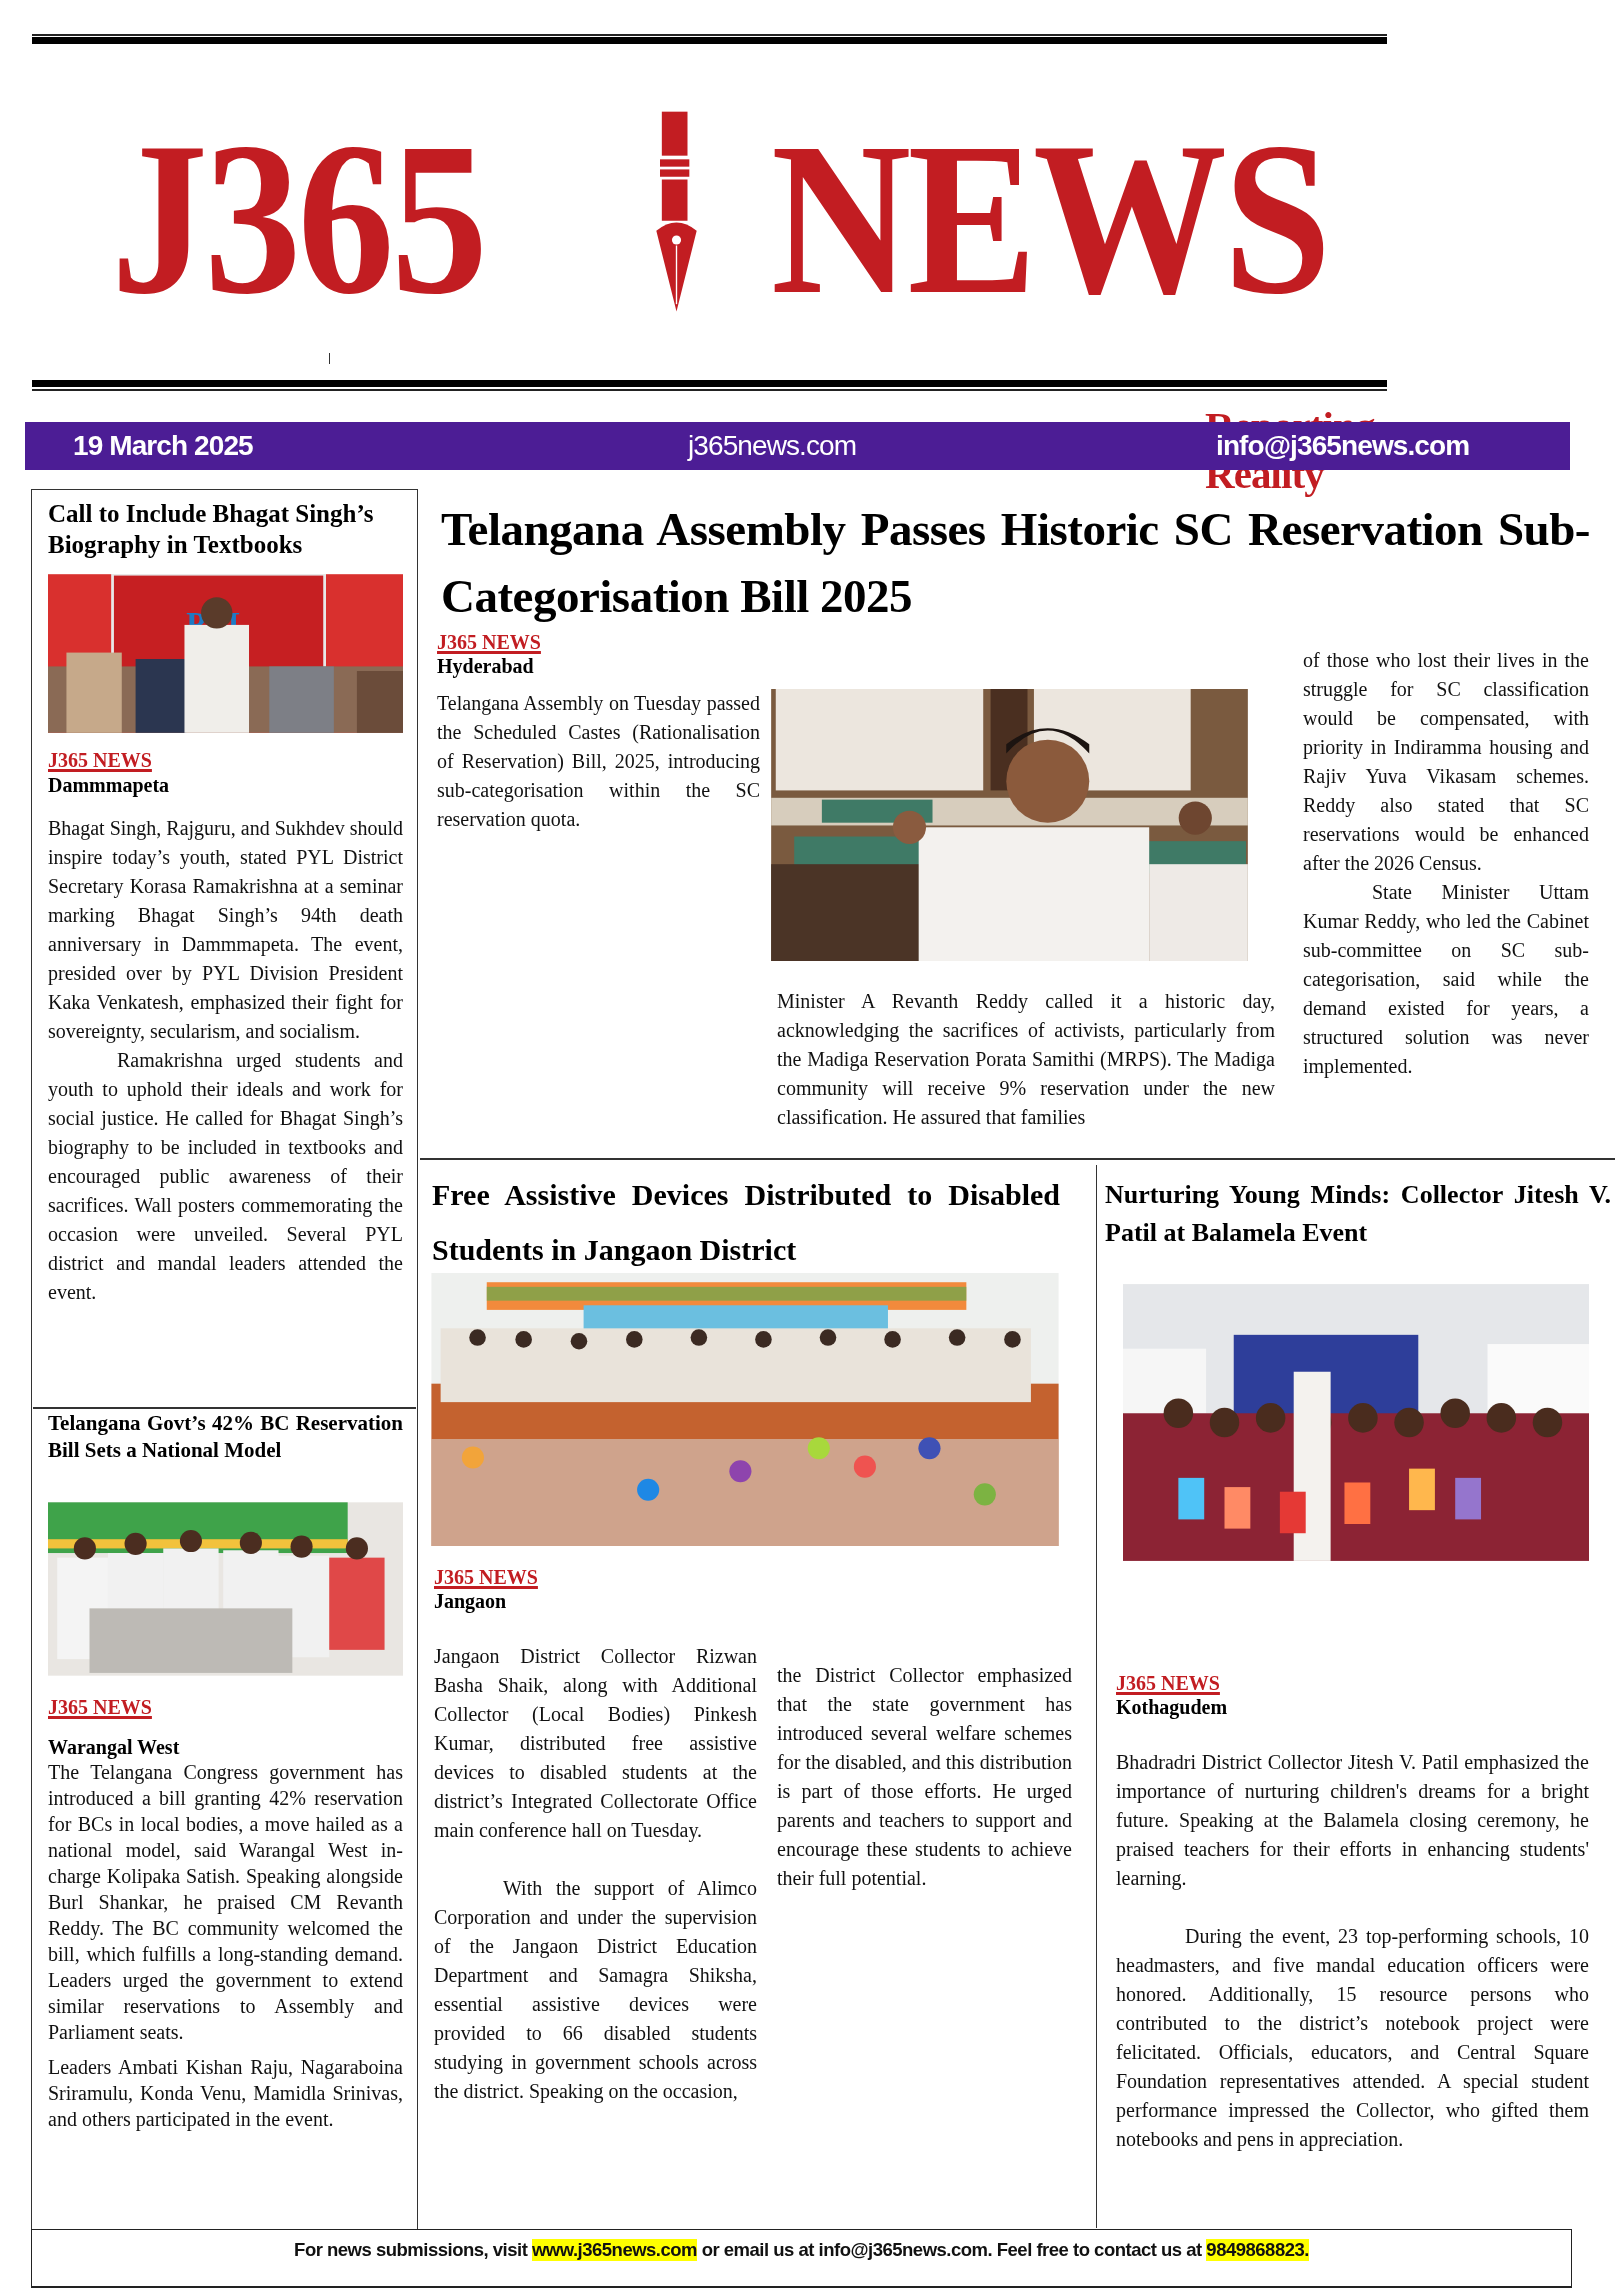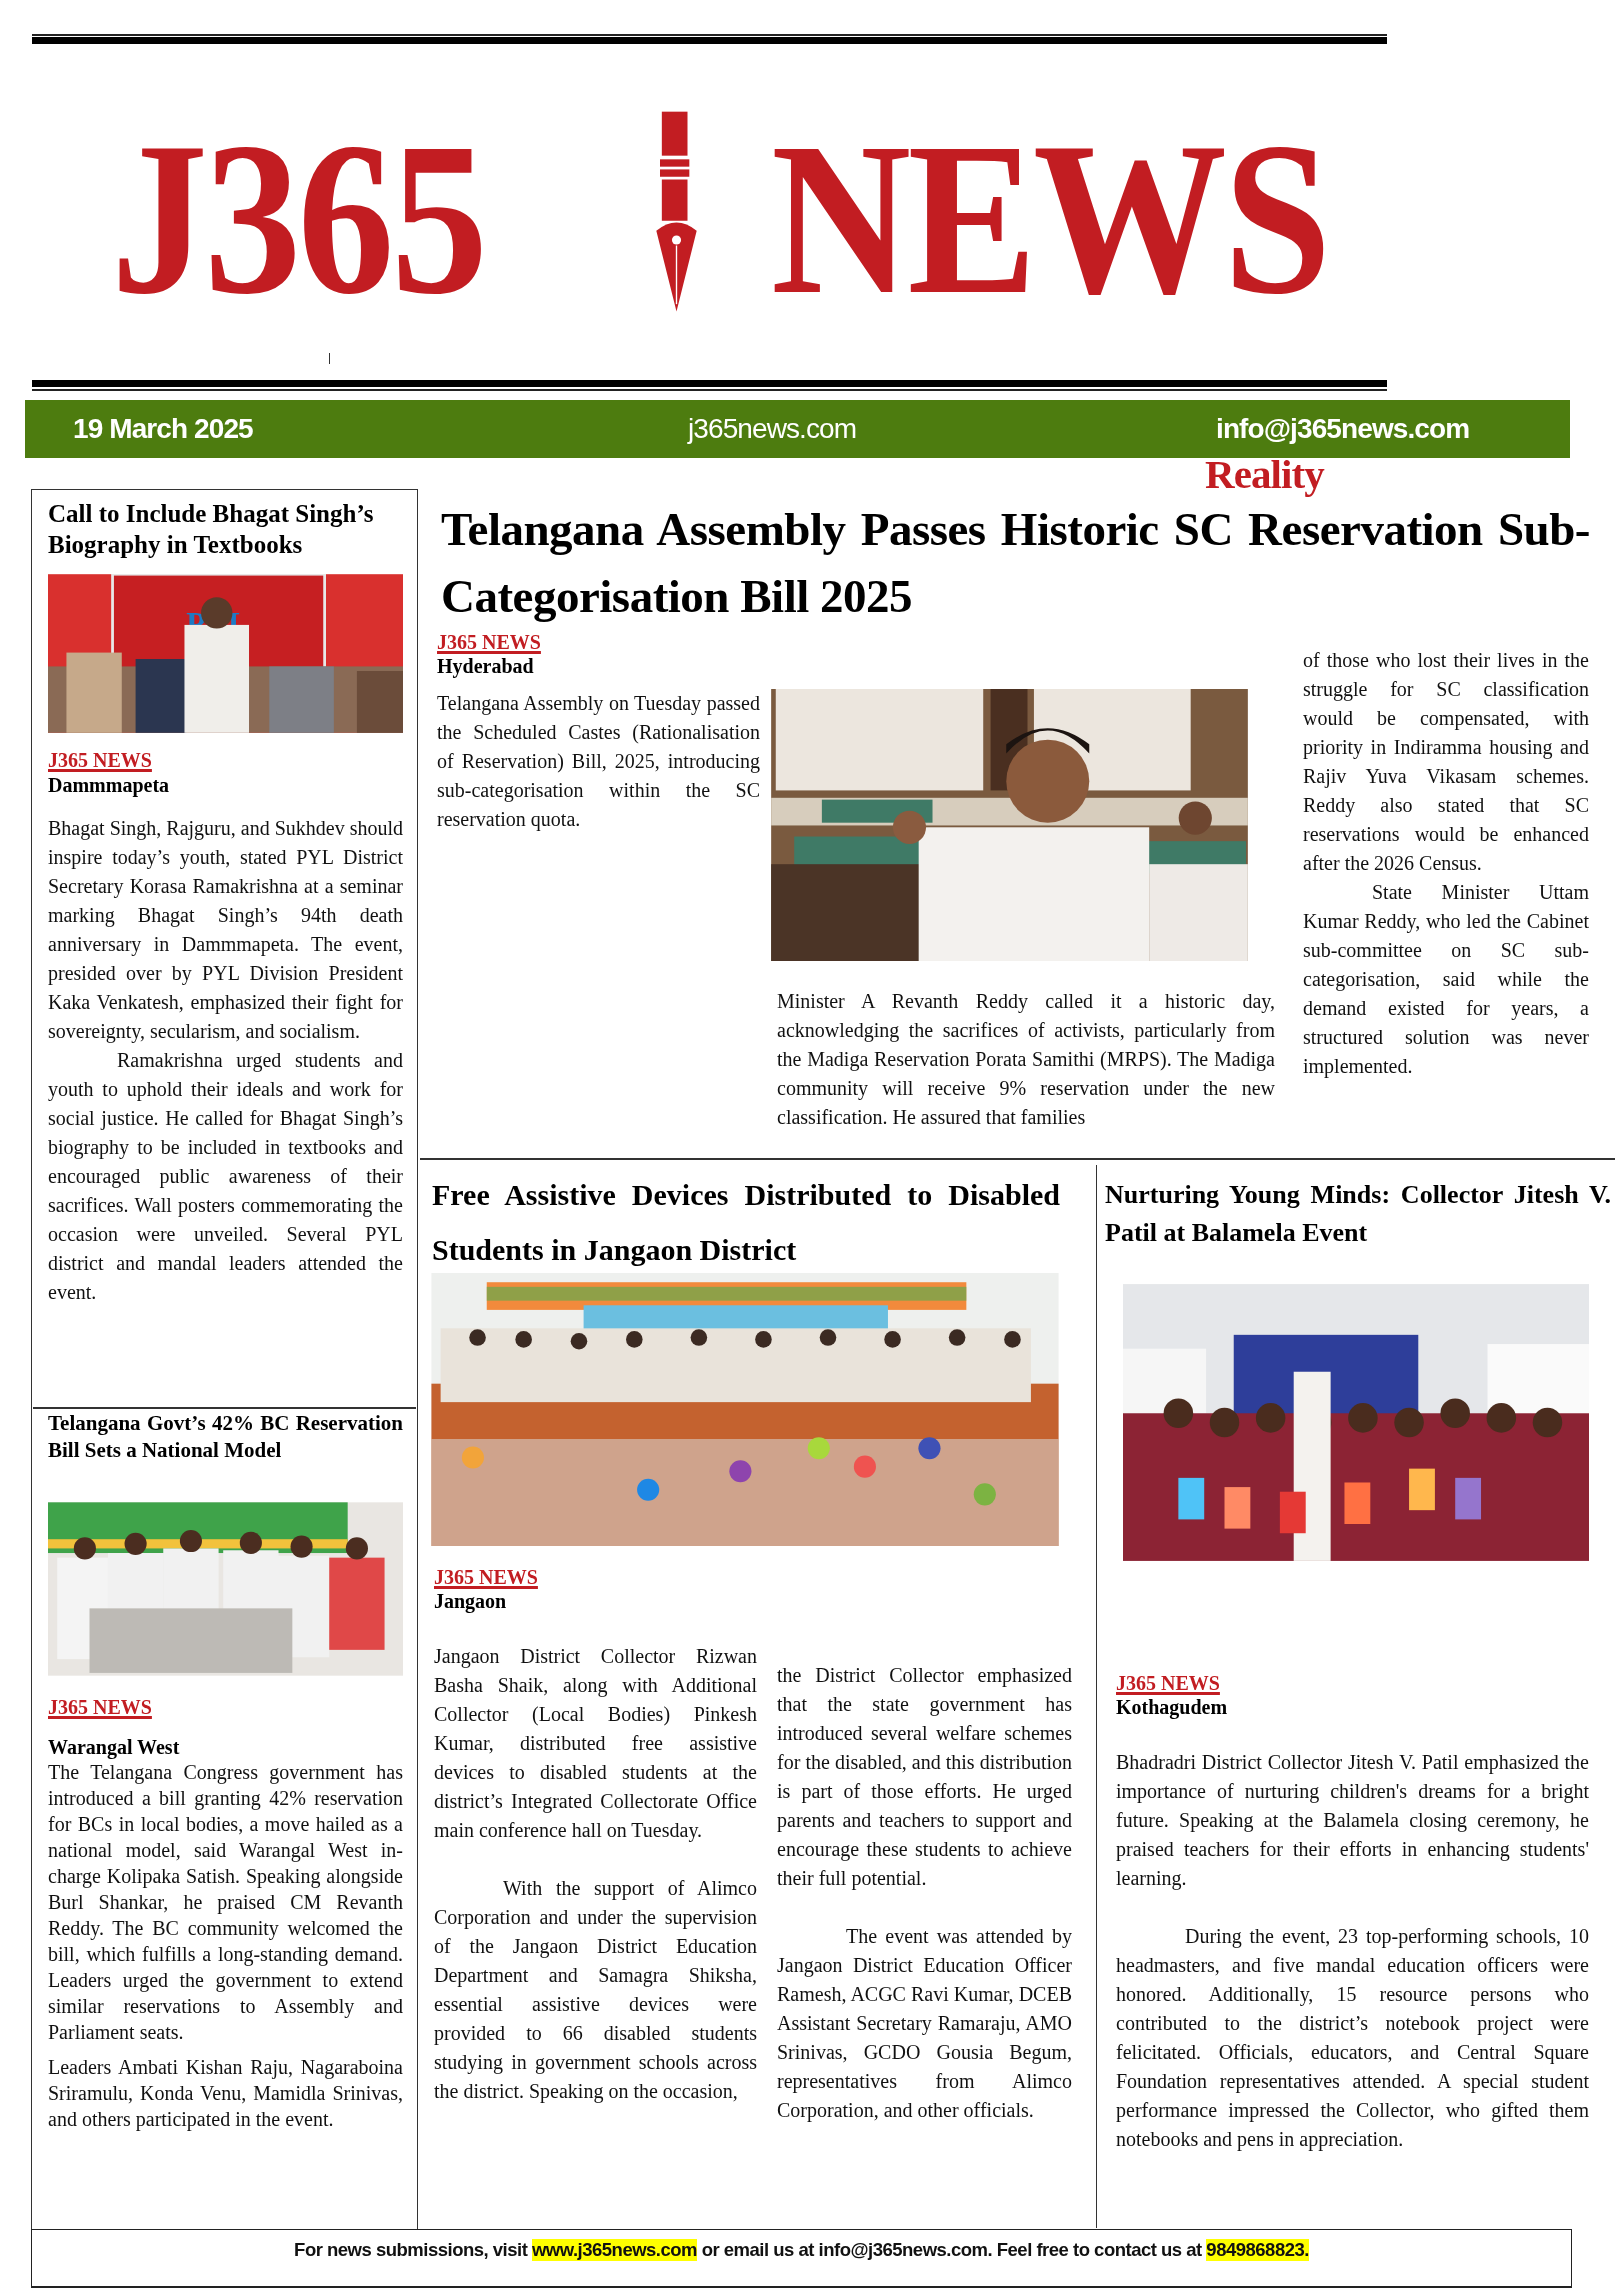--- a/index.html
+++ b/index.html
@@ -17,21 +17,21 @@
   .logo-text { position: absolute; font-family: "Liberation Serif", serif; font-weight: bold; color: #c21d22;
                font-size: 194px; line-height: 1; letter-spacing: -3.7px; transform: scaleY(1.12); transform-origin: top left; }
   .logo-left { left: 0; top: 0; }
   .logo-right { left: 660px; top: 0; }
   .pen { position: absolute; left: 538px; top: 0; width: 55px; height: 203px; }
   .tagline { position: absolute; left: 1094px; top: 291px; font-family: "Liberation Serif", serif; font-weight: bold;
              color: #c21d22; font-size: 41px; letter-spacing: -0.9px; }
   .cursor-mark { position: absolute; left: 329px; top: 353px; width: 0.9px; height: 11px; background: #333; }
 
   
-  .redbar { position: absolute; left: 25px; top: 400px; width: 1545px; height: 58px; background: #4d7c0f;
+  .redbar { position: absolute; left: 25px; top: 422px; width: 1545px; height: 48px; background: #4c1d95;
             display: flex; align-items: center; color: #fff; font-family: "Liberation Sans", sans-serif; font-size: 28px; }
   .redbar .date { position: absolute; left: 48px; font-weight: bold; letter-spacing: -0.9px; }
   .redbar .site { position: absolute; left: 663px; letter-spacing: -0.9px; }
   .redbar .mail { position: absolute; left: 1191px; font-weight: bold; letter-spacing: -0.9px; }
 
   
   .box-left { position: absolute; left: 31px; top: 489px; width: 387px; height: 1741px; border: 1.8px solid #333; }
   .hline { position: absolute; height: 1.8px; background: #333; }
   .vline { position: absolute; width: 1.8px; background: #333; }
 
@@ -209,21 +209,20 @@
   </svg>
 </div>
 <div class="abs" style="left:434px; top:1566px; width:323px;">
   <div class="kicker">J365 NEWS</div>
   <div class="place" style="margin-top:0.9px;">Jangaon</div>
   <p class="body" style="margin-top:29px;">Jangaon District Collector Rizwan Basha Shaik, along with Additional Collector (Local Bodies) Pinkesh Kumar, distributed free assistive devices to disabled students at the district’s Integrated Collectorate Office main conference hall on Tuesday.</p>
   <p class="body indent" style="margin-top:29px;">With the support of Alimco Corporation and under the supervision of the Jangaon District Education Department and Samagra Shiksha, essential assistive devices were provided to 66 disabled students studying in government schools across the district. Speaking on the occasion,</p>
 </div>
 <div class="abs" style="left:777px; top:1661px; width:295px;">
   <p class="body">the District Collector emphasized that the state government has introduced several welfare schemes for the disabled, and this distribution is part of those efforts. He urged parents and teachers to support and encourage these students to achieve their full potential.</p>
-  <p class="body indent" style="margin-top:29px;">The event was attended by Jangaon District Education Officer Ramesh, ACGC Ravi Kumar, DCEB Assistant Secretary Ramaraju, AMO Srinivas, GCDO Gousia Begum, representatives from Alimco Corporation, and other officials.</p>
 </div>
 
 <div class="abs" style="left:1105px; top:1176px; width:506px;">
   <div class="headline" style="font-size:26px; line-height:38px; text-align:justify; text-align-last:left;">Nurturing Young Minds: Collector Jitesh V. Patil at Balamela Event</div>
 </div>
 <div class="photo" style="left:1123px; top:1284px; width:466px; height:277px;">
   <svg width="466" height="277" viewBox="0 0 505 300">
     <rect width="505" height="300" fill="#e5e7ea"></rect>
     <rect x="120" y="55" width="200" height="120" fill="#2e3e9a"></rect>
     <rect x="0" y="70" width="90" height="70" fill="#f6f6f6"></rect>

